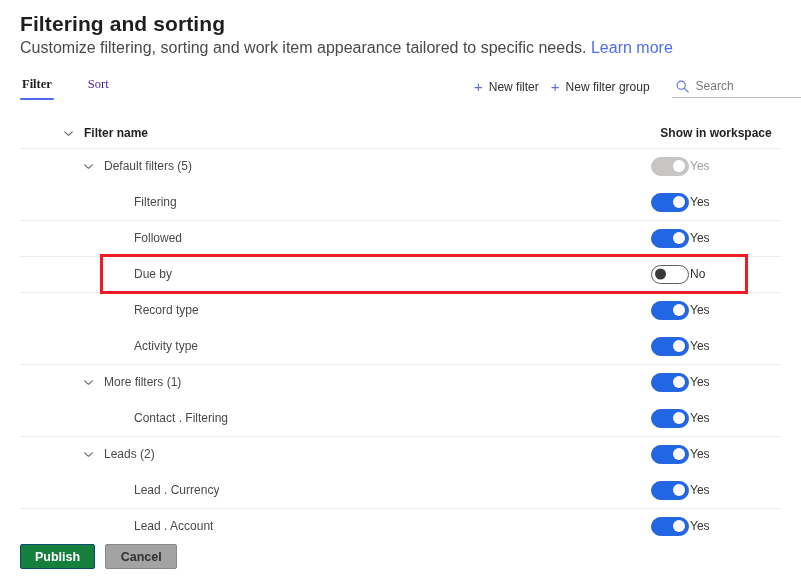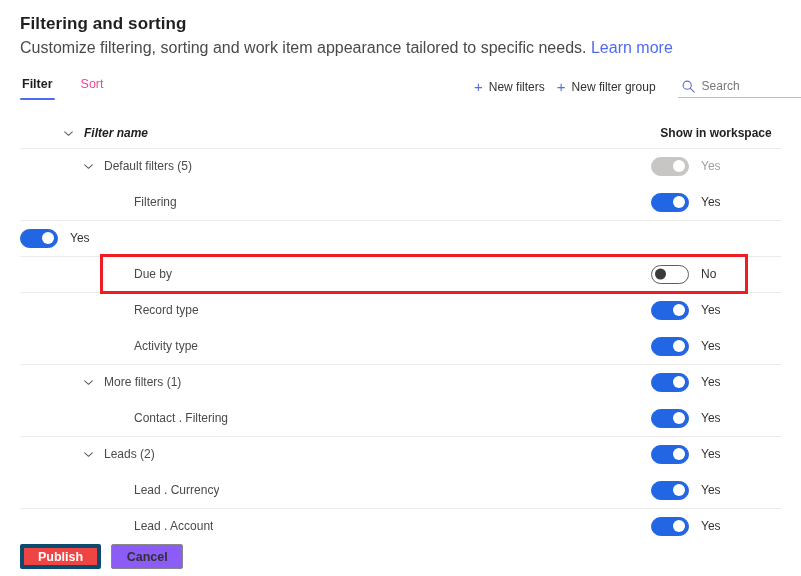--- a/index.html
+++ b/index.html
@@ -14,21 +14,21 @@
     color: #323130;
     overflow: hidden;
     position: relative;
   }
 
   
   .page-header {
     padding: 14px 20px 0 20px;
   }
   .page-title {
-    font-size: 17px;
+    font-size: 21px;
     font-weight: 600;
     color: #201f1e;
     letter-spacing: 0.1px;
     margin: 0 0 6px 0;
     line-height: 20px;
   }
   .page-subtitle {
     font-size: 16px;
     color: #4a4a48;
     line-height: 16px;
@@ -45,26 +45,27 @@
     margin-top: 18px;
     padding: 0 20px;
     height: 36px;
     display: flex;
     align-items: flex-start;
     position: relative;
   }
   .tabs {
     display: flex;
     align-items: flex-start;
-    gap: 24px;
+    gap: 32px;
     height: 34px;
+    font-family: Liberation Serif, serif;
   }
   .tab {
     font-size: 12.5px;
-    color: #ec4899;
+    color: #4c1d95;
     cursor: pointer;
     padding: 2px 2px 8px 2px;
     position: relative;
     line-height: 16px;
   }
   .tab.active {
     color: #201f1e;
     font-weight: 700;
   }
   .tab.active::after {
@@ -177,30 +178,30 @@
   }
   .chev.empty { cursor: default; }
   .chev svg { display: block; }
   .name-text {
     font-size: 12px;
     color: #4b4a48;
     white-space: nowrap;
     overflow: hidden;
     text-overflow: ellipsis;
   }
-  .indent-header { padding-left: 38px; font-style: italic; }
+  .indent-header { padding-left: 38px; }
   .indent-group  { padding-left: 58px; }
   .indent-child  { padding-left: 88px; }
   .gap-label { margin-left: 6px; }
 
   .col-toggle {
     flex: 0 0 130px;
     display: flex;
     align-items: center;
-    gap: 12px;
+    gap: 1px;
     padding-left: 0;
   }
   .col-header-toggle {
     flex: 0 0 130px;
     display: flex;
     align-items: center;
     padding-left: 0;
     justify-content: center;
   }
 
@@ -276,27 +277,27 @@
     font-family: inherit;
     font-size: 12.5px;
     height: 25px;
     min-width: 72px;
     padding: 0 14px;
     border-radius: 2px;
     cursor: pointer;
     box-sizing: border-box;
   }
   .btn-primary {
-    background: #ef4444;
+    background: #15803d;
     color: #ffffff;
-    border: 4px solid #0c4a6e;
+    border: 1px solid #0c4a6e;
     font-weight: 600;
   }
   .btn-secondary {
-    background: #8b5cf6;
+    background: #a3a3a3;
     color: #323130;
     border: 1px solid #8a8886;
     font-weight: 600;
   }
 </style>
 </head>
 <body>
 
 <div class="page-header">
   <h1 class="page-title">Filtering and sorting</h1>
@@ -309,21 +310,21 @@
 <div class="commandbar">
 
   <div class="tabs">
     <div class="tab active">Filter</div>
     <div class="tab">Sort</div>
   </div>
 
   <div class="cmd-right">
     <button class="cmd-btn">
       <span class="plus-icon">+</span>
-      <span>New filters</span>
+      <span>New filter</span>
     </button>
 
     <button class="cmd-btn">
       <span class="plus-icon">+</span>
       <span>New filter group</span>
     </button>
 
     <div class="search-wrap">
       <span class="search-icon">
         <svg width="13" height="13" viewBox="0 0 13 13" fill="none">
@@ -375,20 +376,24 @@
           <span class="name-text gap-label">Filtering</span>
         </div>
         <div class="col-toggle">
           <div class="toggle on">
             <div class="knob"></div>
           </div>
           <span class="toggle-label">Yes</span>
         </div>
       </div>
       <div class="row sep">
+        <div class="col-name indent-child">
+          <div class="chev empty"></div>
+          <span class="name-text gap-label">Followed</span>
+        </div>
         <div class="col-toggle">
           <div class="toggle on">
             <div class="knob"></div>
           </div>
           <span class="toggle-label">Yes</span>
         </div>
       </div>
       <div class="row sep">
         <div class="col-name indent-child">
           <div class="chev empty"></div>

